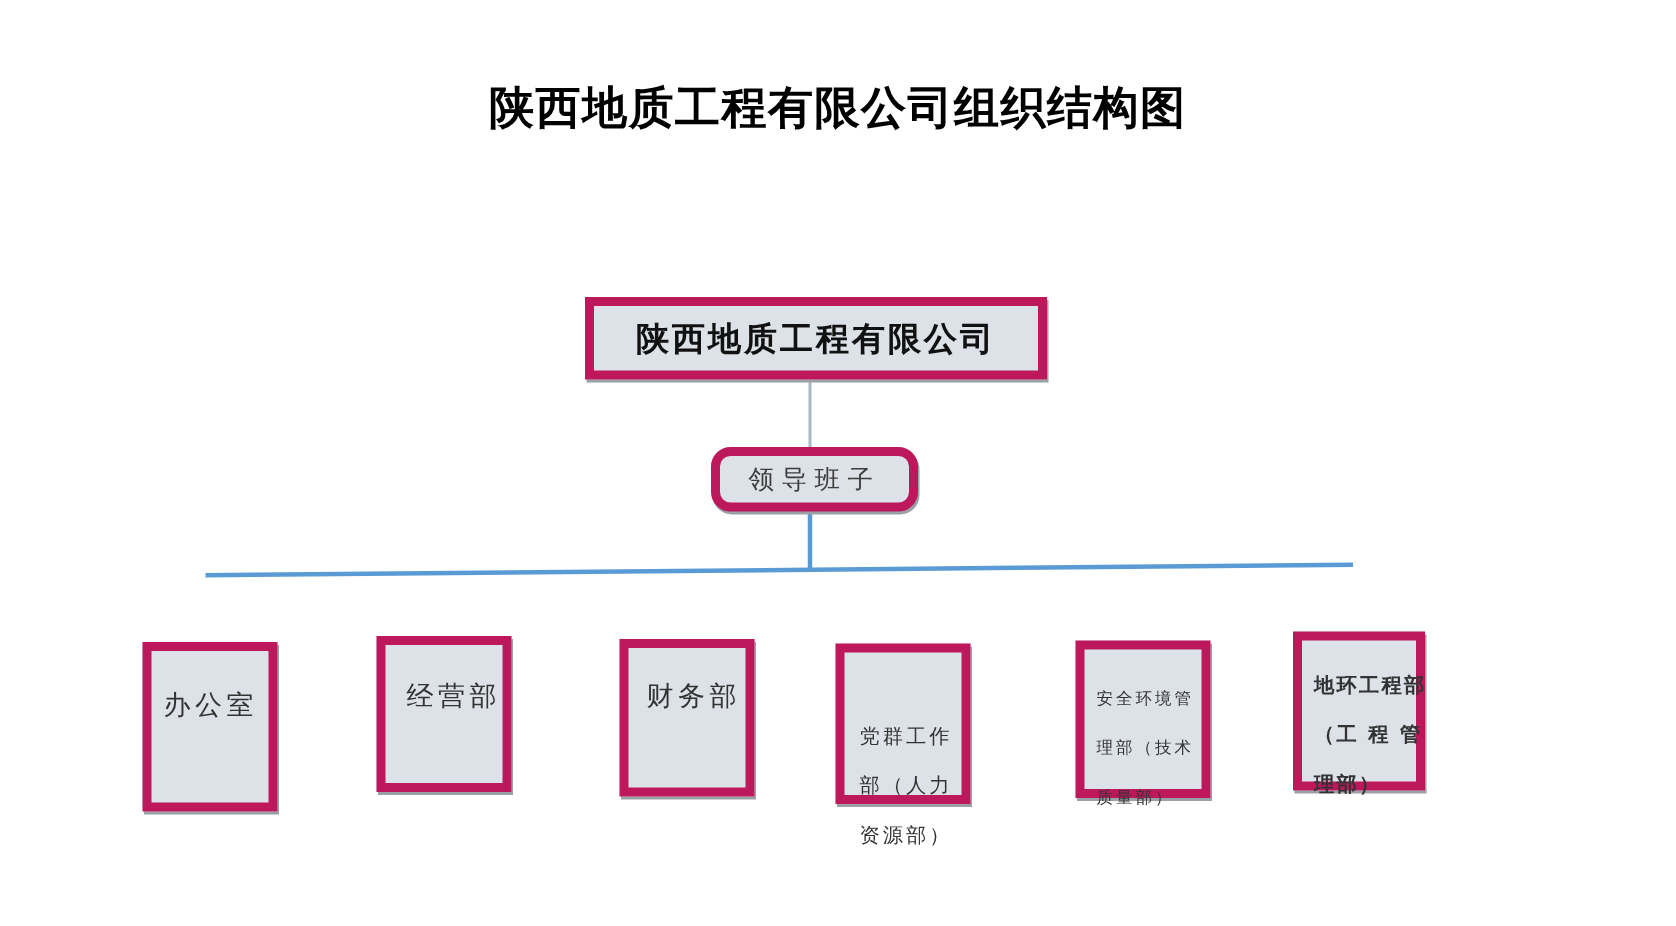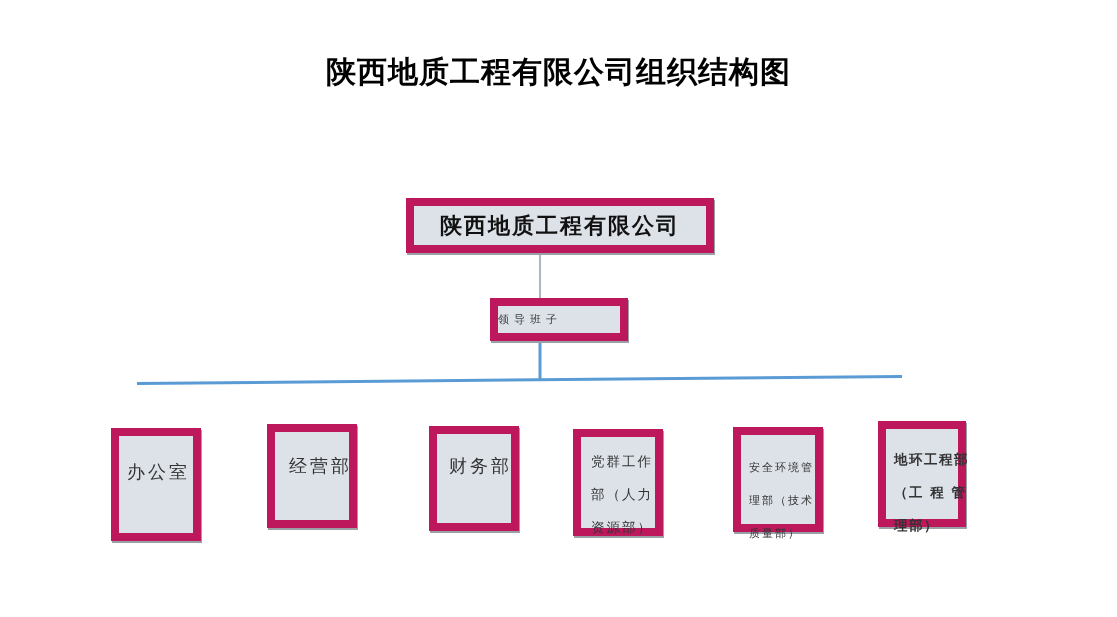--- a/index.html
+++ b/index.html
@@ -18,40 +18,39 @@
     text-align: center;
     font-size: 30px;
     font-weight: bold;
     letter-spacing: 1px;
     color: #000000;
     font-family: Liberation Serif, serif;
   }
   .node {
     position: absolute;
     background: #dde2e9;
-    border: 8px solid #be185d;
+    border: 6px solid #be185d;
     box-shadow: 1px 2px 0 #9aa0a6;
-    margin-left: 16px;
   }
   .root-node {
     left: 390px; top: 198px; width: 308px; height: 55px;
     display: flex; align-items: center; justify-content: center;
     font-size: 22px; font-weight: bold; letter-spacing: 2px; color: #111;
   }
   .leader-node {
     left: 474px; top: 298px; width: 138px; height: 43px;
-    display: flex; align-items: center; 
-    font-size: 11px; letter-spacing: 5px; color: #3d3d3d;
+    display: flex; align-items: center; justify-content: center;
+    font-size: 17px; letter-spacing: 5px; color: #3d3d3d; border-radius: 13px;
   }
   .dept { color: #333; }
   .dept .line { white-space: pre; }
   .dept-1 { left: 95px;  top: 428px; width: 90px; height: 113px; padding: 24px 4px 0 8px;  font-size: 18px; letter-spacing: 3px; }
   .dept-2 { left: 251px; top: 424px; width: 90px; height: 104px; padding: 22px 4px 0 14px; font-size: 18px; letter-spacing: 3px; text-align: right; }
   .dept-3 { left: 413px; top: 426px; width: 90px; height: 105px; padding: 20px 4px 0 12px; font-size: 18px; letter-spacing: 3px; text-align: right; }
-  .dept-4 { left: 557px; top: 429px; width: 90px; height: 107px; padding: 8px 3px 0 10px; font-size: 13.5px; letter-spacing: 2px; line-height: 33px; }
+  .dept-4 { left: 557px; top: 429px; width: 90px; height: 107px; padding: 40px 3px 0 10px; font-size: 13.5px; letter-spacing: 2px; line-height: 33px; }
   .dept-5 { left: 717px; top: 427px; width: 90px; height: 105px; padding: 16px 3px 0 8px;  font-size: 11px; letter-spacing: 2px; line-height: 33px; }
   .dept-6 { left: 862px; top: 421px; width: 88px; height: 106px; padding: 14px 1px 0 8px;  font-size: 13.5px; letter-spacing: 1.5px; line-height: 33px; font-weight: bold; }
   .connector-layer {
     position: absolute;
     left: 0; top: 0;
     width: 1117px; height: 617px;
     pointer-events: none;
   }
 </style>
 </head>

